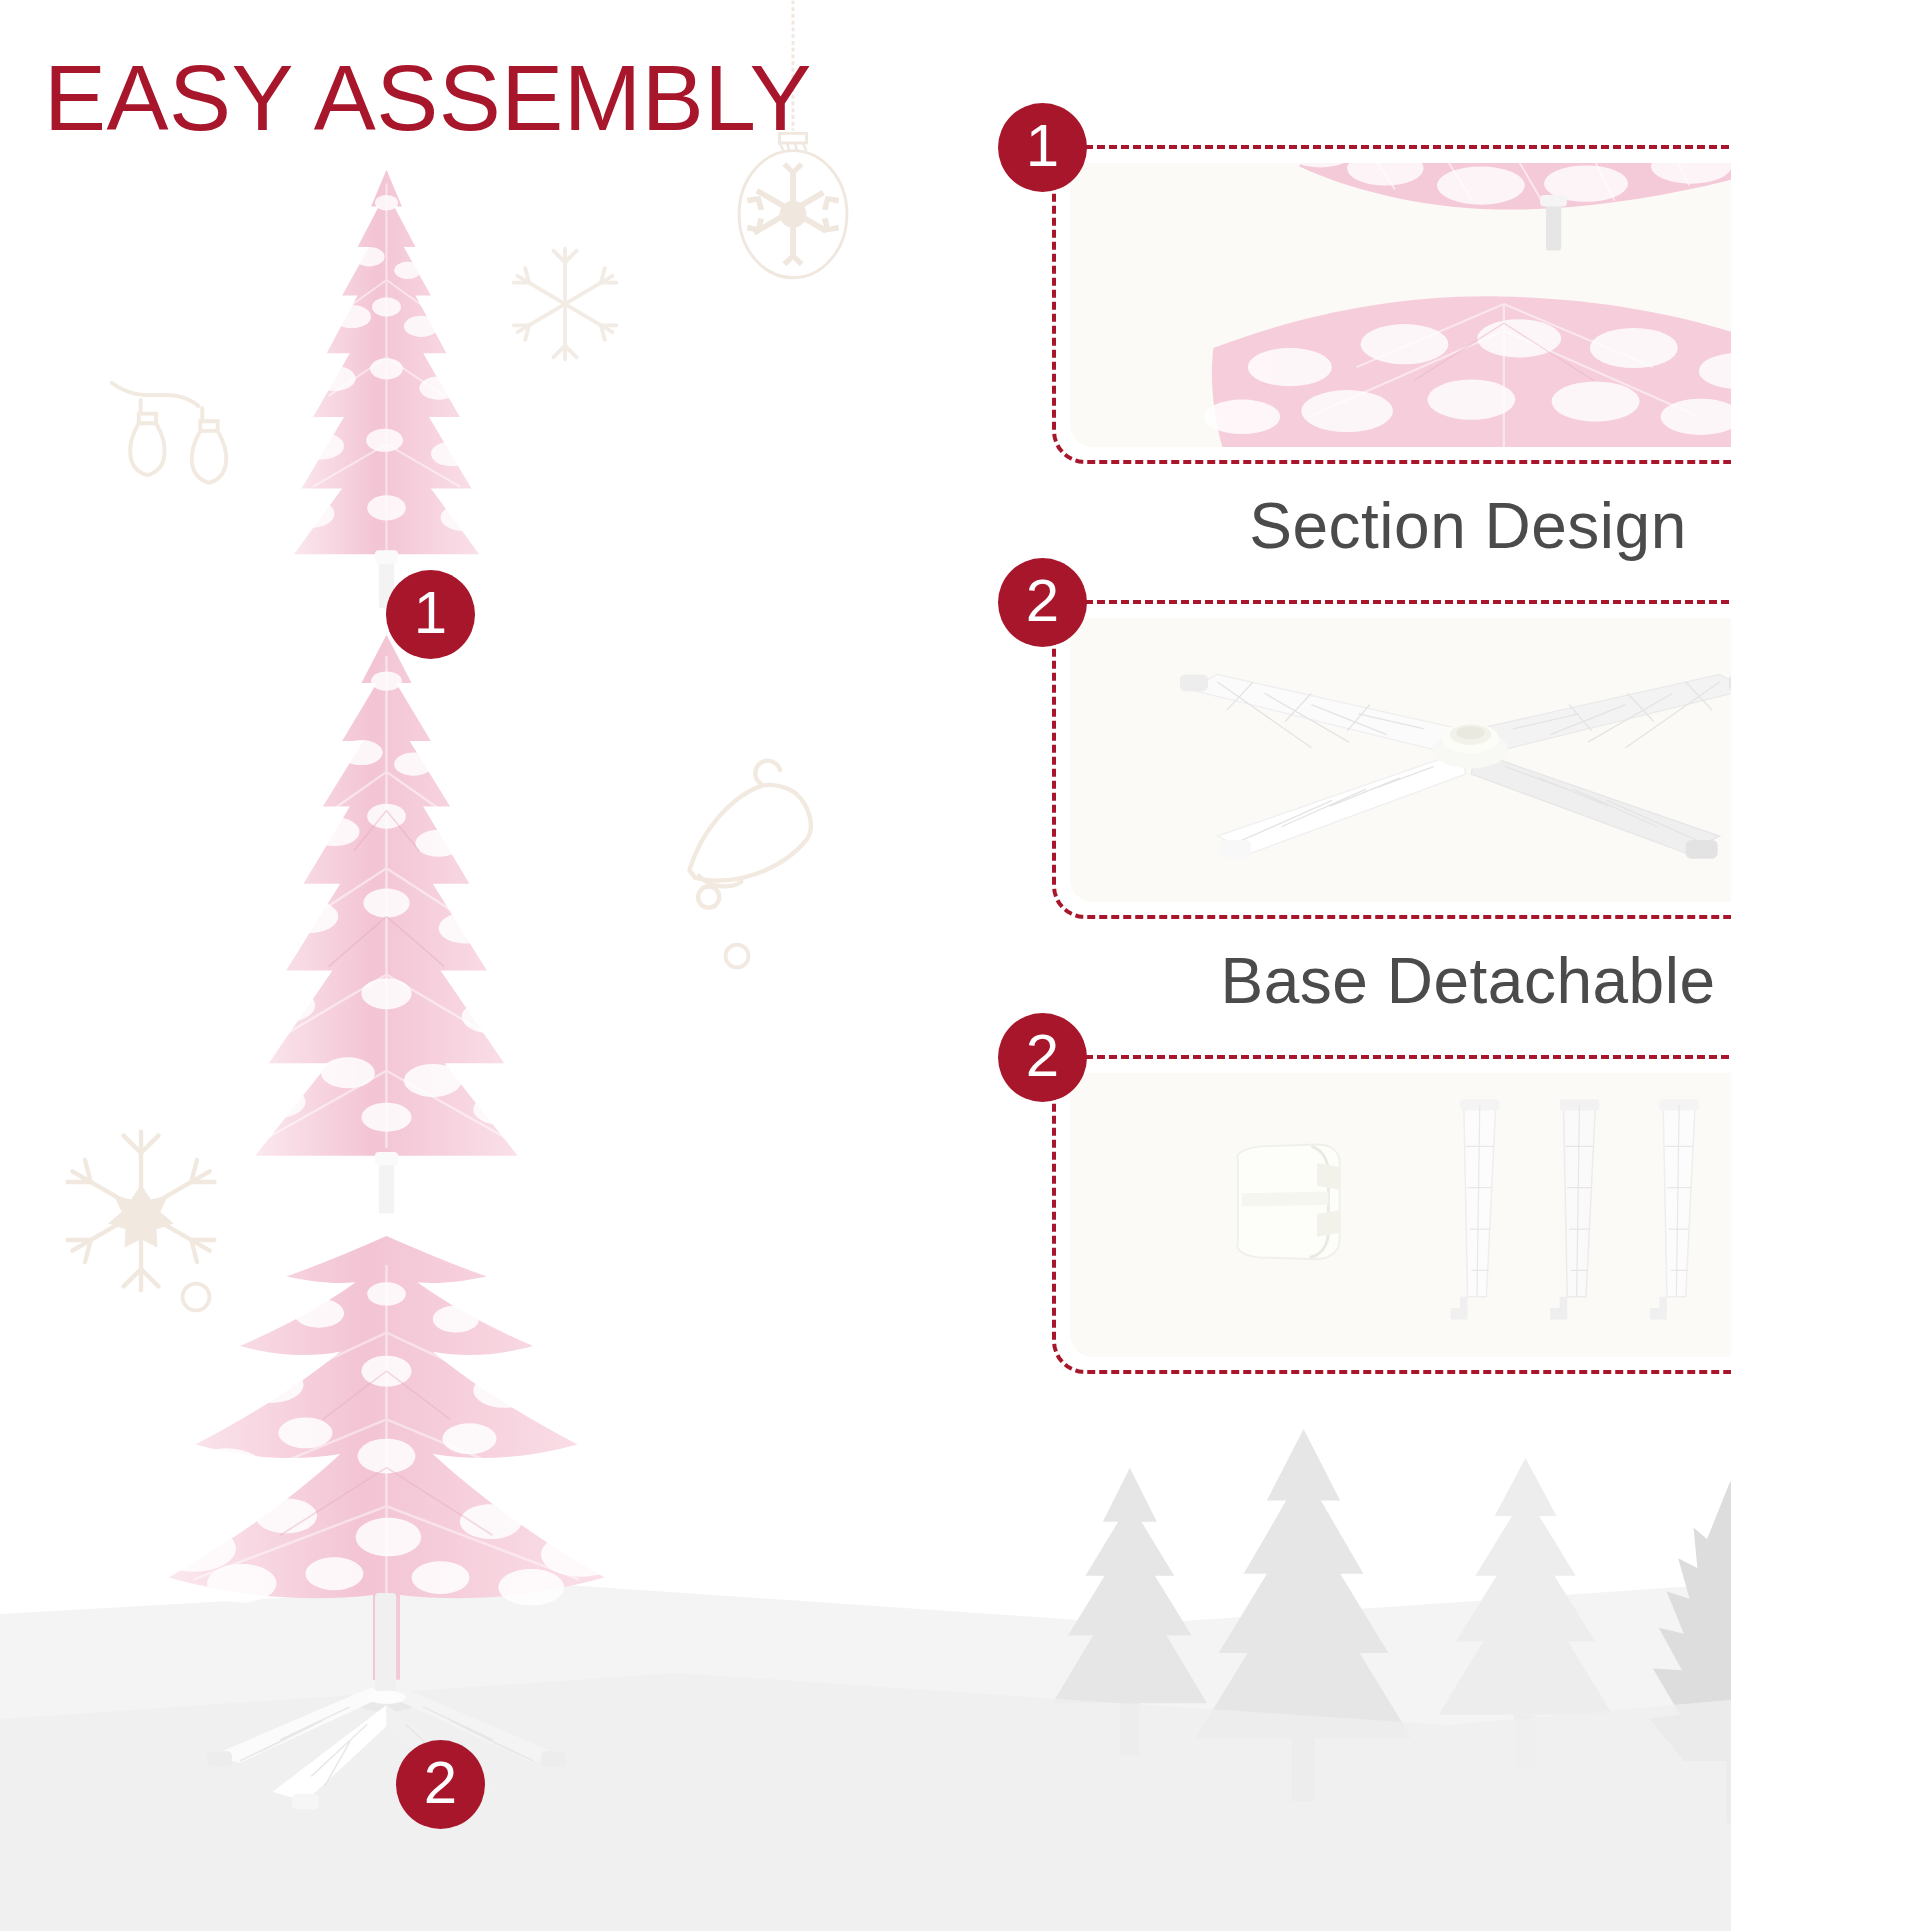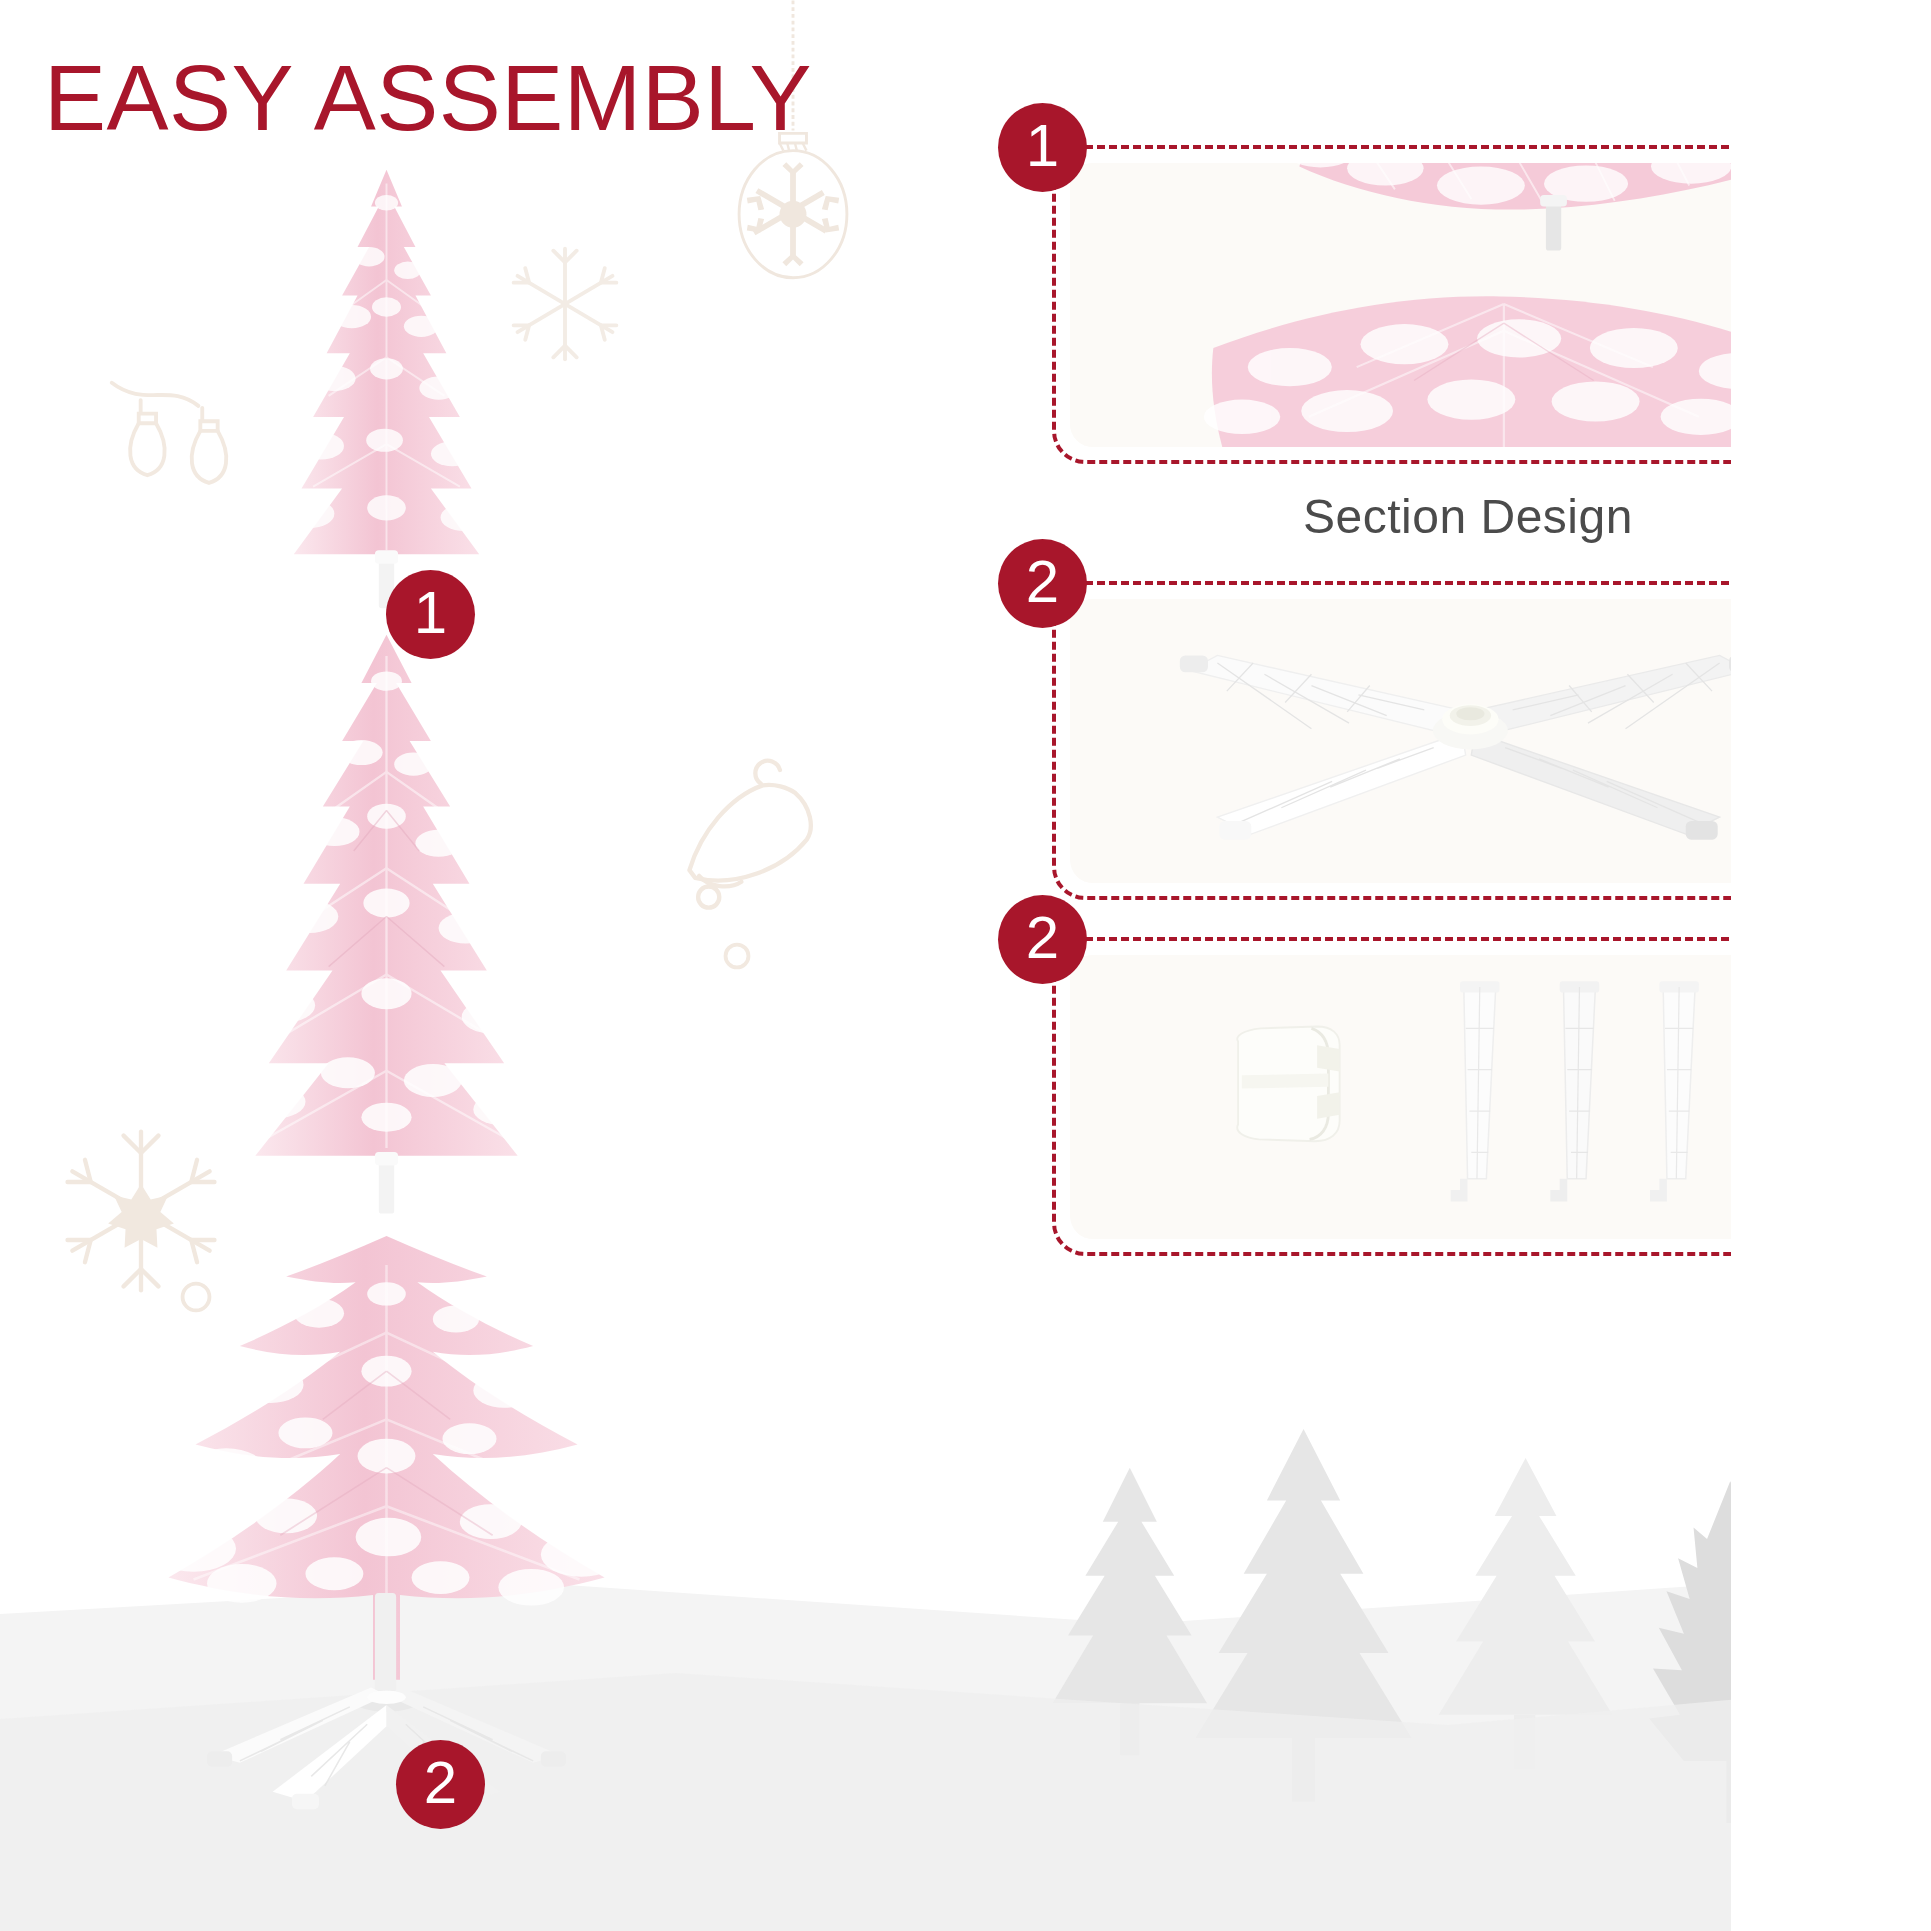--- a/index.html
+++ b/index.html
@@ -64,21 +64,21 @@
     position:absolute;inset:13.5px;
     background:#fcfaf7;
     border-radius:23px;
     overflow:hidden;
   }
   .panel-badge{
     position:absolute;left:-58px;top:-46px;
   }
   .caption{
     text-align:center;
-    font-size:48px;color:#4b4b4b;font-weight:400;
+    font-size:64px;color:#4b4b4b;font-weight:400;
     margin-top:25px;letter-spacing:0.5px;
     position:relative;z-index:5;
   }
 </style>
 </head>
 <body>
 
 <div class="stage">
 
   <div class="bg-layer">
@@ -430,20 +430,21 @@
               <ellipse cx="419" cy="128" rx="30" ry="16" fill="#fdfdf8"></ellipse>
               <ellipse cx="419" cy="124" rx="22" ry="11" fill="#f2f2ea"></ellipse>
               <ellipse cx="419" cy="122" rx="15" ry="7" fill="#e9e9df"></ellipse>
             </g>
           </svg>
         </div>
         <div class="badge panel-badge">
           <span>2</span>
         </div>
       </div>
+      <div class="caption">Base Detachable</div>
     </div>
 
     <div class="panel-block">
       <div class="panel">
         <div class="panel-inner">
           <svg width="100%" height="100%" viewBox="0 0 834 302" preserveAspectRatio="xMidYMid meet">
             <rect width="834" height="302" fill="#fcfaf7"></rect>
 
             <g>
               <path d="M172 92 C168 86 178 80 196 78 L256 76 C272 76 280 84 280 96

